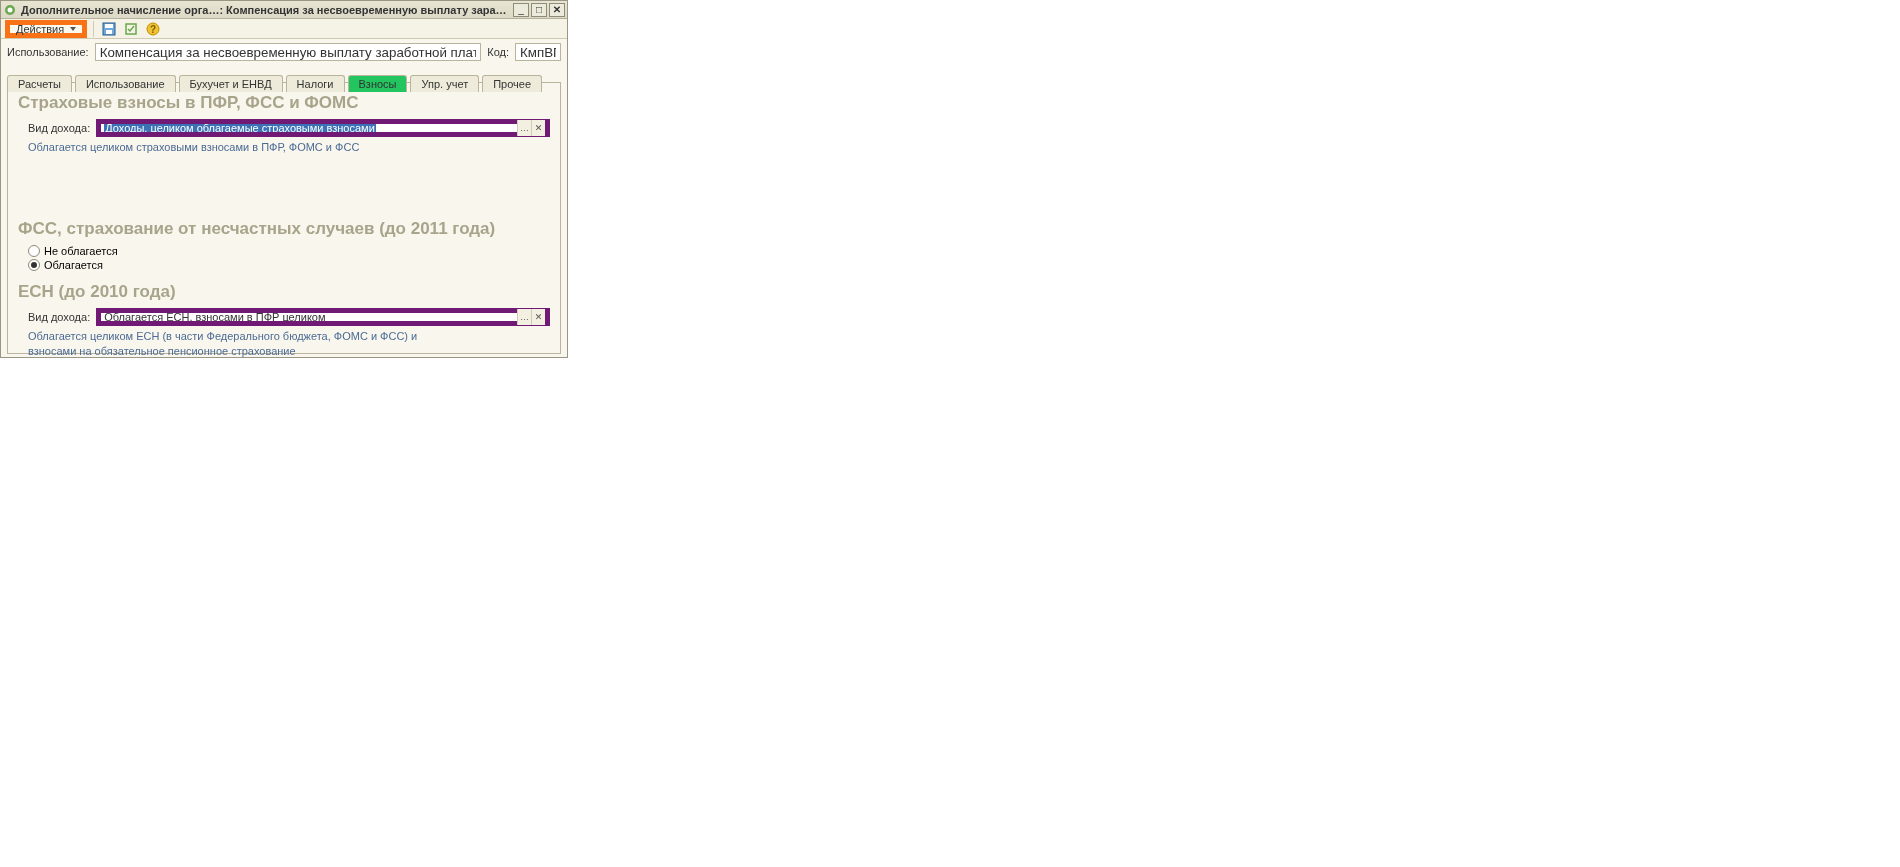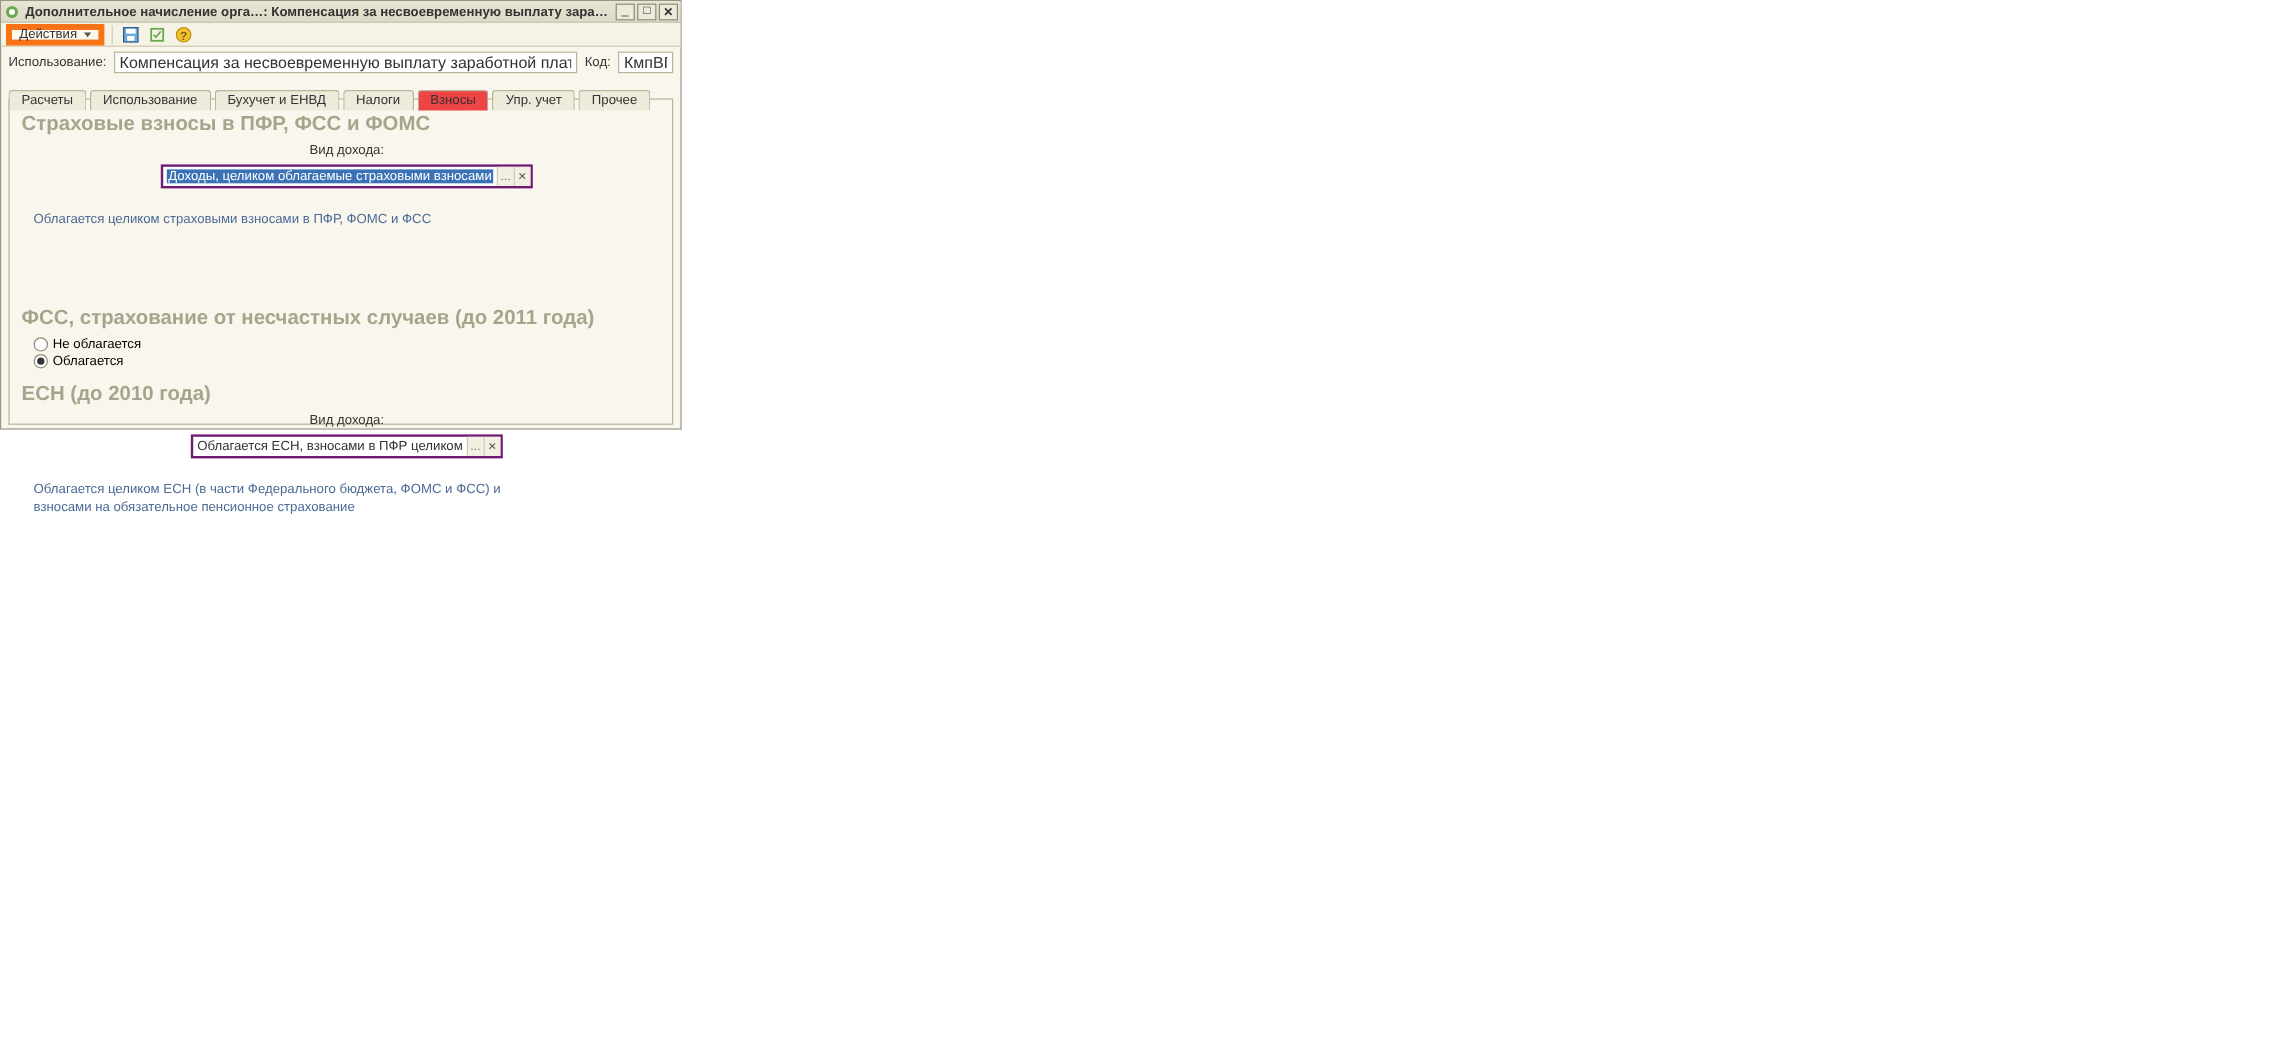--- a/index.html
+++ b/index.html
@@ -14,25 +14,25 @@
   .action-btn { height:18px; padding:0 6px; border:5px solid #f97316; background:#fbf9ee; display:flex;align-items:center;gap:3px;cursor:pointer;color:#333; }
   .sep{width:1px;height:16px;background:#cfcab3;margin:0 2px;}
   .icon-btn{width:18px;height:18px;border:1px solid transparent;display:flex;align-items:center;justify-content:center;cursor:pointer;}
   .formrow{display:flex;align-items:center;padding:4px 6px;gap:6px;}
   .label{color:#333;}
   .textinput{border:1px solid #b9b49b;background:#fff;height:18px;padding:0 4px;color:#333;}
   .name-input{flex:1;}
   .code-input{width:46px;}
   .tabs{display:flex;padding:0 6px;gap:3px;align-items:end;}
   .tab{padding:2px 10px;border:1px solid #b9b49b;border-bottom:none;background:#eeebdb;color:#333;cursor:pointer;border-radius:3px 3px 0 0;position:relative;top:10px;}
-  .tab.active{background:#ef4444;font-weight:normal;z-index:2;}
+  .tab.active{background:#22c55e;font-weight:normal;z-index:2;}
   .tab-content{margin:0 6px;border:1px solid #b9b49b;background:#f9f7ed;height:272px;padding:6px 10px;}
   .section-title{color:#a8a48b;font-weight:bold;margin:4px 0 6px 0;font-size:17px;}
-  .fieldrow{display:flex;align-items:center;gap:6px;margin-bottom:19px;padding-left:10px;flex-direction:column;}
-  .select-wrap{flex:1;display:flex;align-items:center;border:2px solid #701a75;background:#fff;height:18px;max-width:474px;}
+  .fieldrow{display:flex;align-items:center;gap:6px;margin-bottom:3px;padding-left:10px;}
+  .select-wrap{flex:1;display:flex;align-items:center;border:5px solid #701a75;background:#fff;height:18px;max-width:474px;}
   .select-inner{flex:1;padding:0 3px;color:#333;white-space:nowrap;overflow:hidden;display:flex;align-items:center;height:100%;}
   .highlight{background:#3a72b5;color:#fff;padding:0 1px;}
   .mini-btn{width:14px;height:16px;border-left:1px solid #cfcab3;display:flex;align-items:center;justify-content:center;font-size:9px;color:#555;cursor:pointer;background:#f3f0e2;}
   .hint{color:#4b6a95;padding-left:10px;margin-top:2px;line-height:1.35;max-width:420px;}
   .radio-row{display:flex;align-items:center;gap:4px;padding-left:10px;margin:2px 0;}
   .radio{width:12px;height:12px;border:1px solid #8e8b78;border-radius:50%;background:#fff;display:flex;align-items:center;justify-content:center;cursor:pointer;}
   .radio.selected::after{content:"";width:6px;height:6px;background:#333;border-radius:50%;}
   .spacer{height:60px;}
   .tri{display:inline-block;width:0;height:0;border-left:3px solid transparent;border-right:3px solid transparent;border-top:4px solid #555;margin-left:3px;}
 </style>

